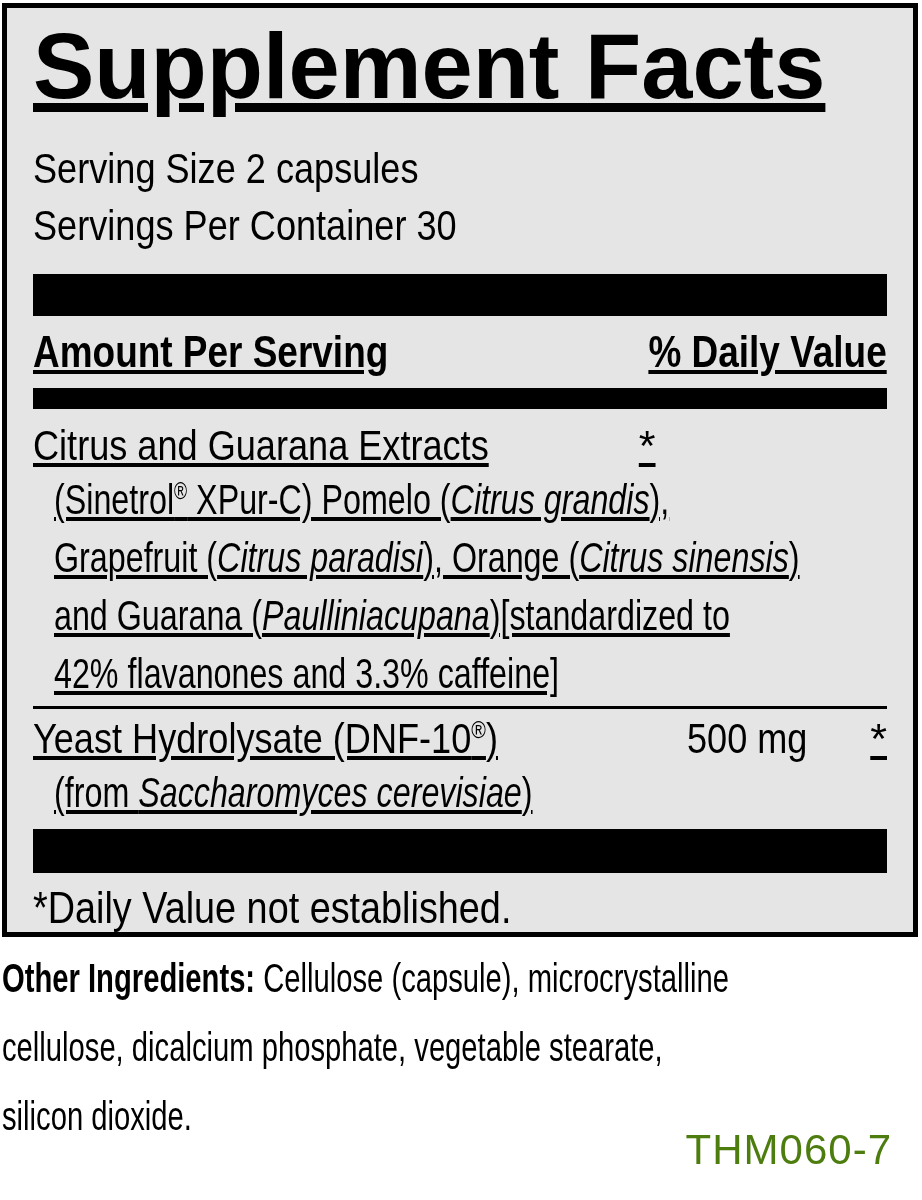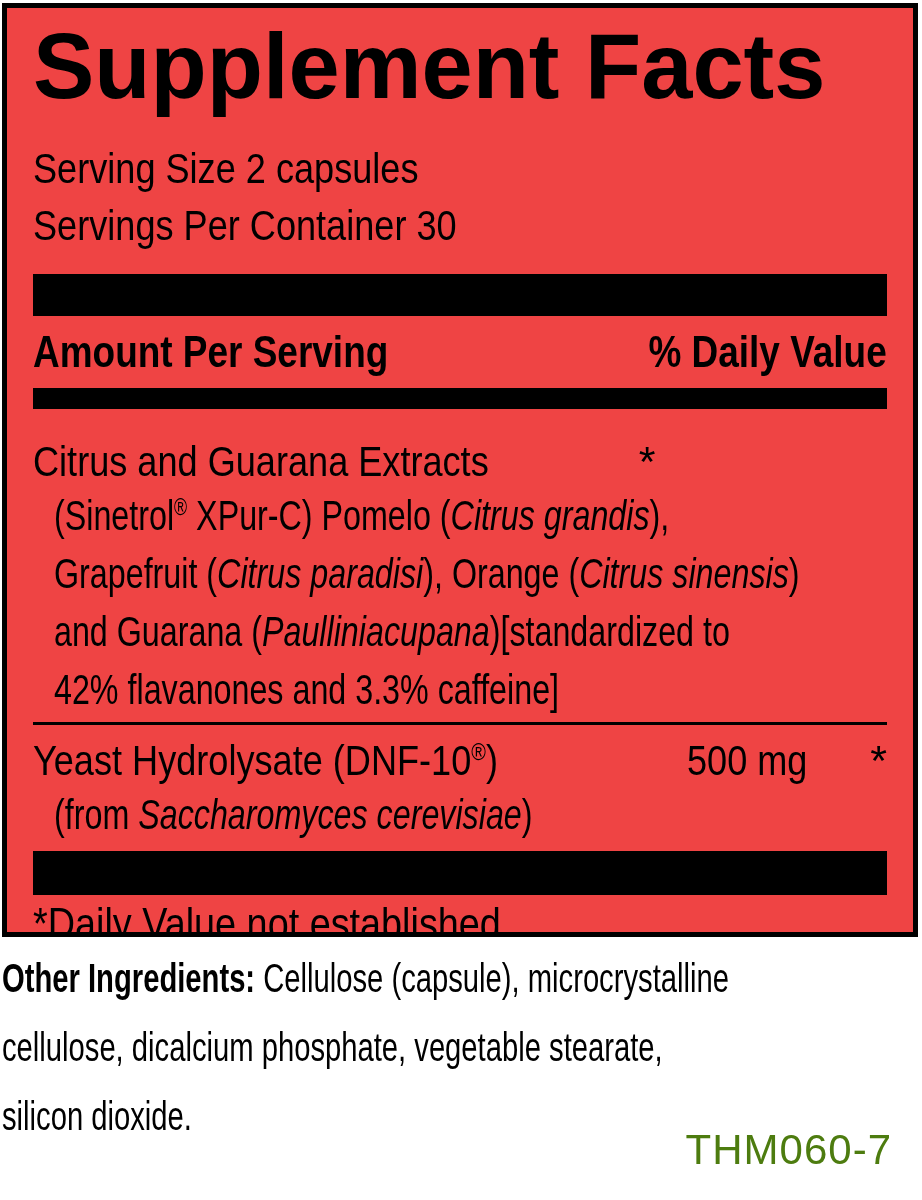--- a/index.html
+++ b/index.html
@@ -19,22 +19,23 @@
   .cxr { display: inline-block; transform: scaleX(0.84); transform-origin: 100% 50%; white-space: nowrap; }
 
   .panel {
     position: absolute;
     left: 2px;
     top: 3px;
     width: 916px;
     height: 934px;
     border: 5px solid #000000;
     box-sizing: border-box;
-    background: #ef4444;
+    background: #e5e5e5;
     overflow: hidden;
+    text-decoration: underline;
   }
   .inner { padding: 0 26px; }
 
   .title {
     margin-top: 12px;
     font-size: 92px;
     line-height: 92px;
     font-weight: bold;
     letter-spacing: 0px;
     white-space: nowrap;
@@ -54,37 +55,37 @@
     font-size: 44px;
     font-weight: bold;
   }
 
   .row {
     display: flex;
     align-items: flex-start;
     line-height: 50px;
     font-size: 43px;
   }
-  .row-1 { padding-top: 27px; }
-  .row-2 { padding-top: 10px; }
+  .row-1 { padding-top: 11px; }
+  .row-2 { padding-top: 4px; }
   .row .amount { margin-left: auto; }
   .row .dv { width: 80px; text-align: right; }
 
   .details { font-size: 43px; }
   .detail-line {
     line-height: 58px;
     padding-left: 28px;
     transform: scaleX(0.75);
     transform-origin: 0 50%;
     white-space: nowrap;
   }
 
   .divider { border-top: 3px solid #000000; margin-top: 4px; }
 
-  .footnote { margin-top: 4px; font-size: 45px; line-height: 50px; }
+  .footnote { margin-top: 10px; font-size: 45px; line-height: 50px; }
 
   .other-ingredients {
     position: absolute;
     left: 2px;
     top: 944px;
     width: 918px;
     font-size: 40px;
   }
   .oi-line {
     line-height: 69px;

